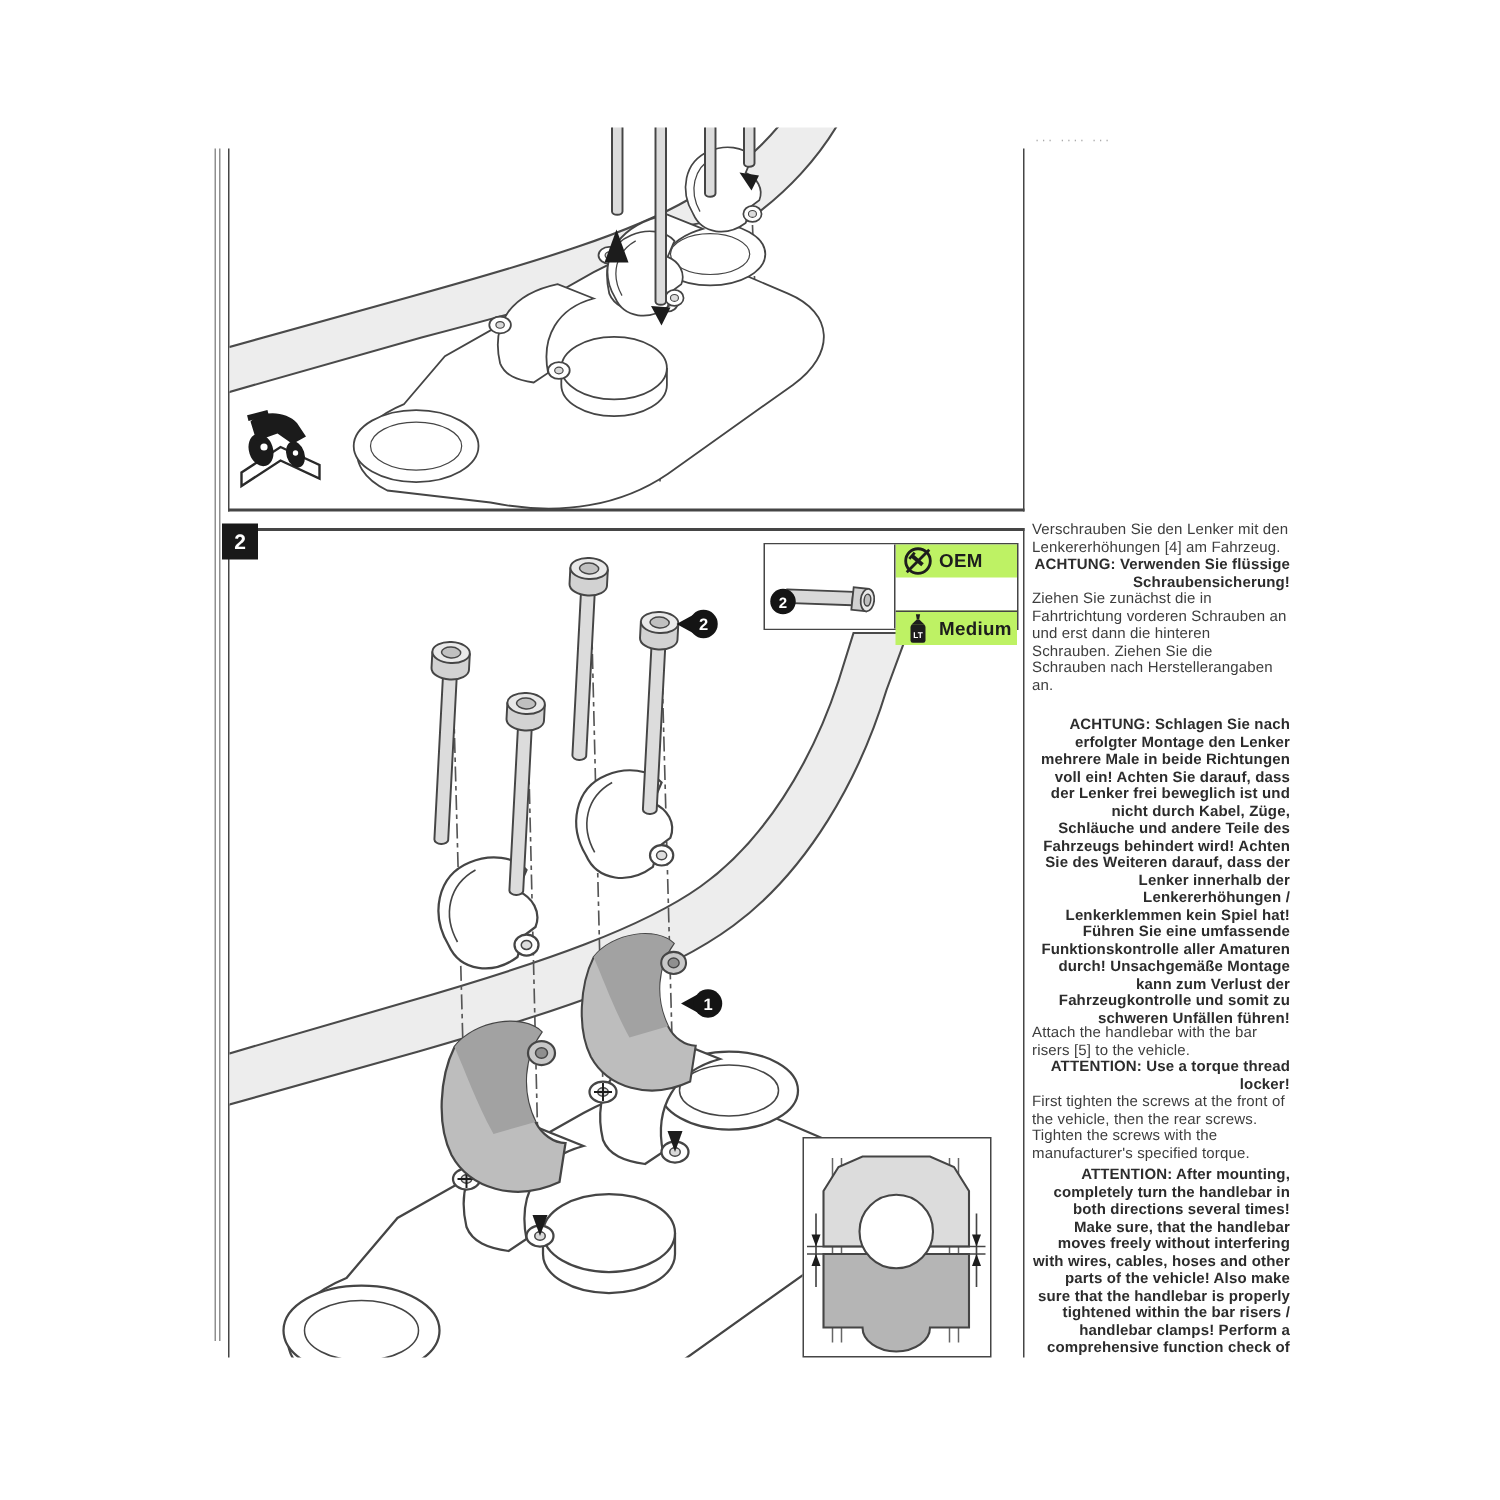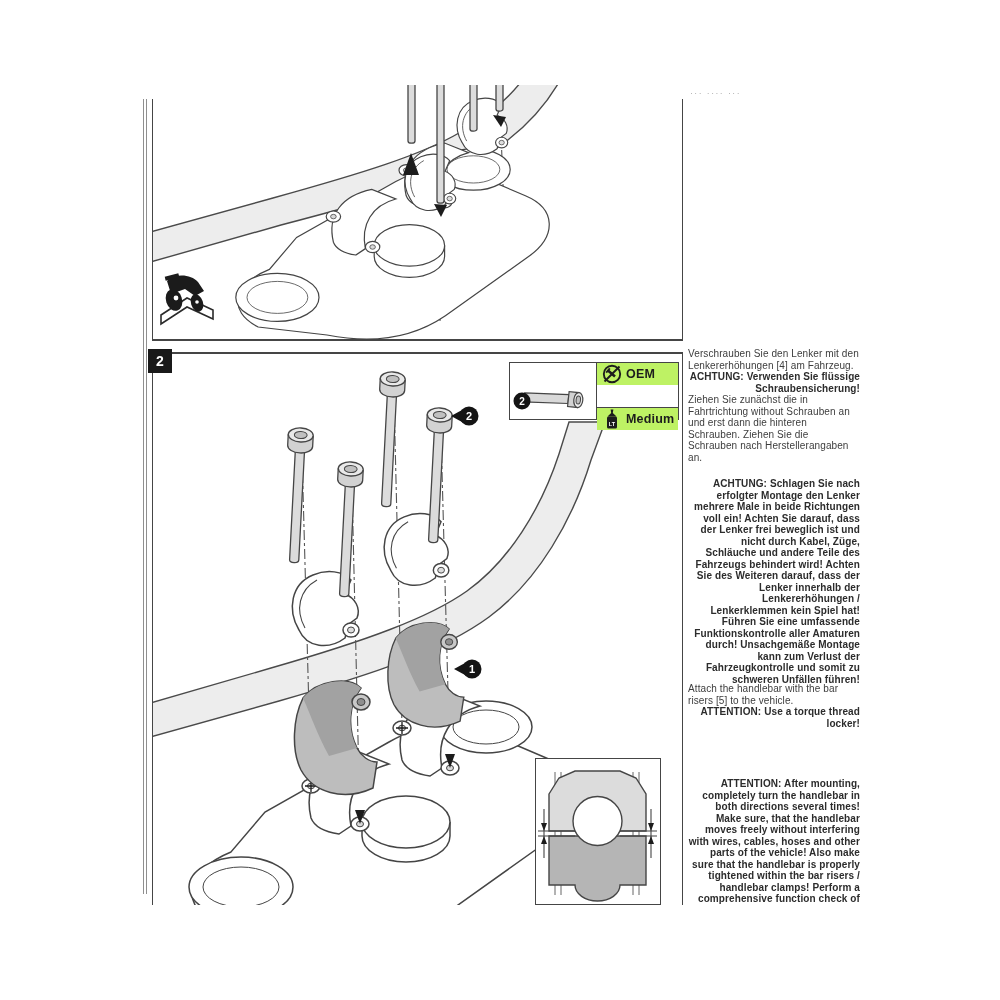--- a/index.html
+++ b/index.html
@@ -238,25 +238,26 @@
         </g>
       </svg>
     </div>
   </section>
 
   <div class="frag">··· ···· ···</div>
 
   <div class="txt" style="top:348px">
     <p>Verschrauben Sie den Lenker mit den Lenkererhöhungen [4] am Fahrzeug.</p>
     <p class="b">ACHTUNG: Verwenden Sie flüssige Schraubensicherung!</p>
-    <p>Ziehen Sie zunächst die in Fahrtrichtung without Schrauben an und erst dann die hinteren Schrauben. Ziehen Sie die Schrauben nach Herstellerangaben an.</p>
+    <p>Ziehen Sie zunächst die in Fahrtrichtung vorderen Schrauben an und erst dann die hinteren Schrauben. Ziehen Sie die Schrauben nach Herstellerangaben an.</p>
   </div>
 
   <div class="txt b" style="top:478px">ACHTUNG: Schlagen Sie nach erfolgter Montage den Lenker mehrere Male in beide Richtungen voll ein! Achten Sie darauf, dass der Lenker frei beweglich ist und nicht durch Kabel, Züge, Schläuche und andere Teile des Fahrzeugs behindert wird! Achten Sie des Weiteren darauf, dass der Lenker innerhalb der Lenkererhöhungen / Lenkerklemmen kein Spiel hat! Führen Sie eine umfassende Funktionskontrolle aller Amaturen durch! Unsachgemäße Montage kann zum Verlust der Fahrzeugkontrolle und somit zu schweren Unfällen führen!</div>
 
   <div class="txt" style="top:683px">
     <p>Attach the handlebar with the bar risers [5] to the vehicle.</p>
     <p class="b">ATTENTION: Use a torque thread locker!</p>
+    <p>First tighten the screws at the front of the vehicle, then the rear screws. Tighten the screws with the manufacturer's specified torque.</p>
   </div>
 
   <div class="txt b clip" style="top:778px;height:128px">ATTENTION: After mounting, completely turn the handlebar in both directions several times! Make sure, that the handlebar moves freely without interfering with wires, cables, hoses and other parts of the vehicle! Also make sure that the handlebar is properly tightened within the bar risers / handlebar clamps! Perform a comprehensive function check of all handlebar controls!</div>
 
 </div>
 
 </body></html>

